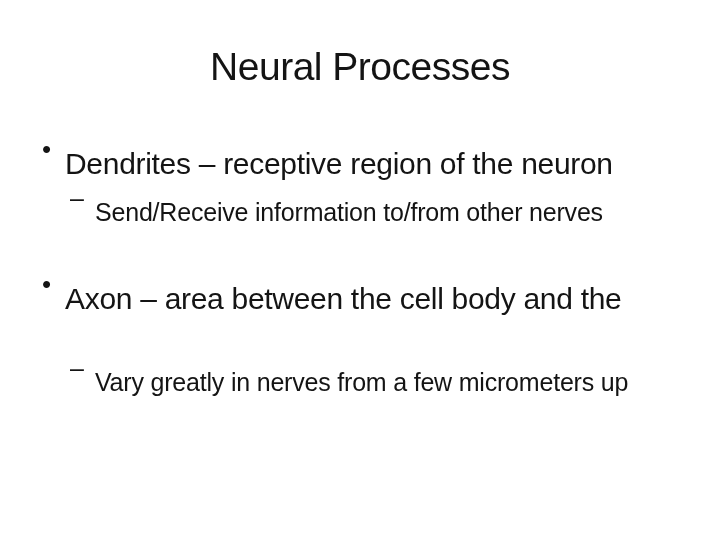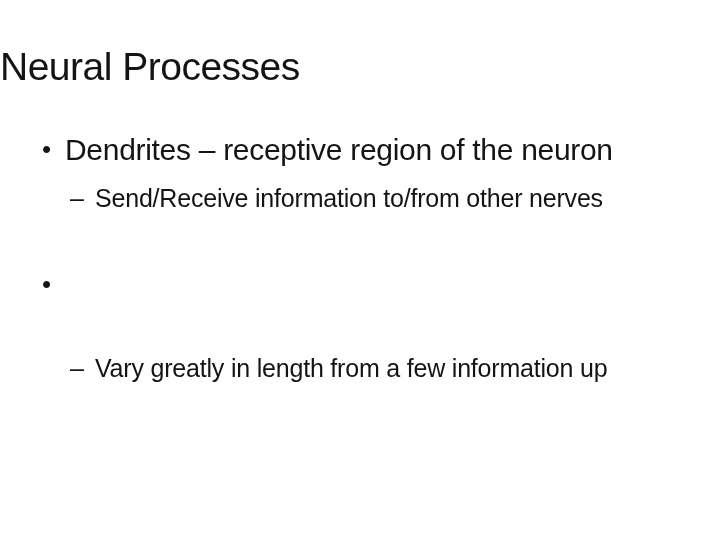--- a/index.html
+++ b/index.html
@@ -18,32 +18,34 @@
     height: 540px;
     overflow: hidden;
     background: #ffffff;
     color: #141414;
   }
   .title {
     position: absolute;
     top: 47px;
     left: 0;
     width: 720px;
+    text-align: center;
     font-size: 39px;
     line-height: 40px;
     letter-spacing: -0.5px;
     white-space: nowrap;
   }
   .para {
     position: absolute;
     display: flex;
     align-items: flex-start;
   }
   .para .text {
     flex: 1 1 auto;
+    margin-top: 14px;
   }
   .para .line {
     white-space: nowrap;
   }
   .l1 {
     left: 42px;
     font-size: 30px;
     line-height: 35px;
     letter-spacing: -0.3px;
   }
@@ -80,23 +82,24 @@
   <div class="para l2" style="top:183px">
     <span class="marker">–</span>
     <div class="text">
       <div class="line">Send/Receive information to/from other nerves</div>
     </div>
   </div>
 
   <div class="para l1" style="top:267px">
     <span class="marker">•</span>
     <div class="text">
+      <div class="line">Axon – area between the cell body and the</div>
     </div>
   </div>
 
   <div class="para l2" style="top:353px">
     <span class="marker">–</span>
     <div class="text">
-      <div class="line">Vary greatly in length from a few information up</div>
+      <div class="line">Vary greatly in nerves from a few micrometers up</div>
     </div>
   </div>
 
 </div>
 
 </body></html>

